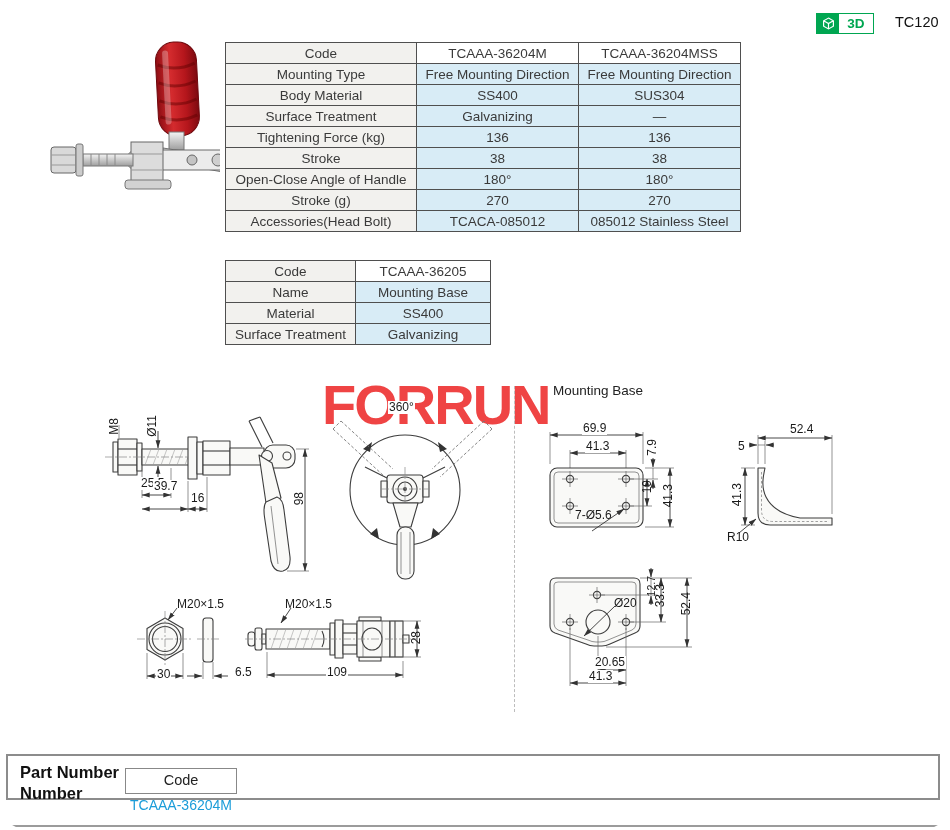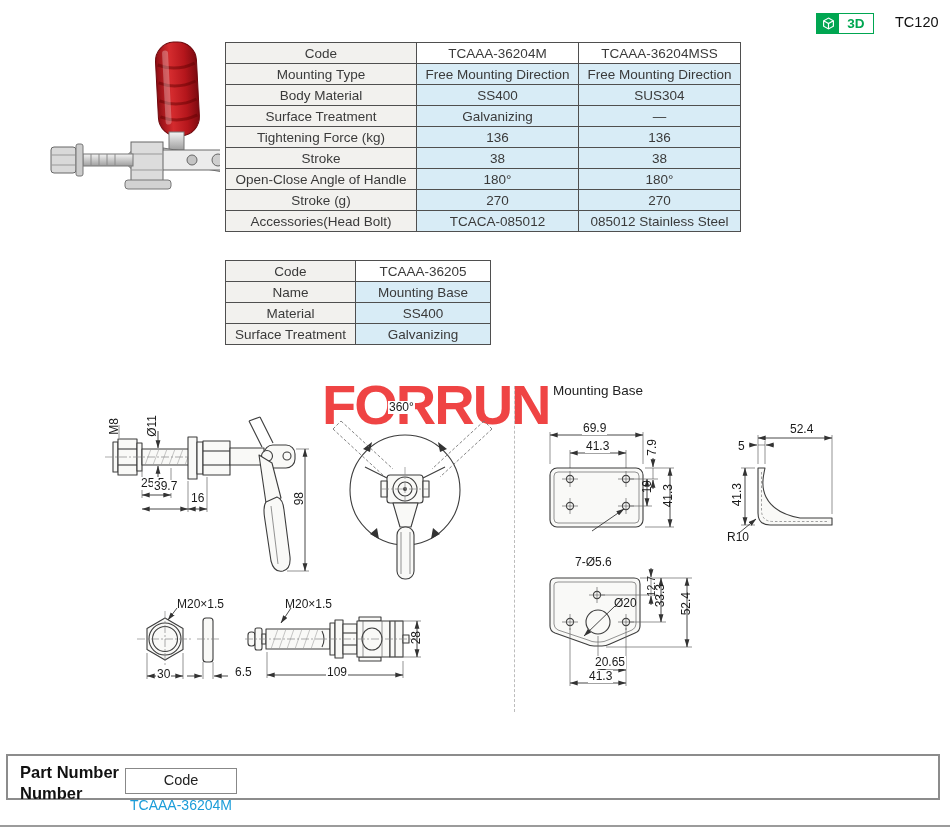--- a/index.html
+++ b/index.html
@@ -1,17 +1,17 @@
 <!DOCTYPE html>
 <html><head>
 <meta charset="utf-8">
 <style>
   html,body{margin:0;padding:0;background:#fff;}
   #page{position:relative;width:950px;height:830px;background:#fff;overflow:hidden;
-        font-family:"Liberation Sans",sans-serif;color:#333;}
+        font-family:"Liberation Sans",sans-serif;color:#333;border-radius:28px;}
   
   table.spec{position:absolute;border-collapse:collapse;table-layout:fixed;}
   table.spec td{border:1px solid #4f4f4f;height:20px;padding:0 3px;text-align:center;
     font-size:13.5px;color:#3a3a3a;white-space:nowrap;overflow:hidden;}
   td.lab{background:#f2f1ee;}
   td.val{background:#d8ecf6;}
   td.code{background:#fff;color:#1b9dd9;}
   
   .badge{position:absolute;left:816px;top:13px;display:flex;align-items:stretch;
     border:1.5px solid #00a651;height:21px;box-sizing:border-box;}
@@ -315,21 +315,21 @@
     <line class="d" x1="107" y1="59" x2="107" y2="86" marker-start="url(#ar)" marker-end="url(#ar)"></line>
     <line class="e" x1="105" y1="107" x2="134" y2="107"></line>
     <line class="d" x1="130" y1="48" x2="130" y2="107" marker-start="url(#ar)" marker-end="url(#ar)"></line>
     <line class="d" x1="52" y1="111" x2="84" y2="89" marker-end="url(#ar)"></line>
   </svg>
   <div class="dim" style="left:582px;top:422px">69.9</div>
   <div class="dim" style="left:585px;top:440px">41.3</div>
   <div class="vdim" style="left:646px;top:439px">7.9</div>
   <div class="vdim" style="left:641px;top:480px">19</div>
   <div class="vdim" style="left:662px;top:484px">41.3</div>
-  <div class="dimn" style="left:575px;top:556px">7-Ø5.6</div>
+  <div class="dimn" style="left:575px;top:509px">7-Ø5.6</div>
 
   <svg class="abs" style="left:725px;top:425px" width="120" height="120">
     <line class="e" x1="33" y1="39" x2="33" y2="10"></line>
       <line class="e" x1="107" y1="89" x2="107" y2="10"></line>
     <line class="d" x1="33" y1="13" x2="107" y2="13" marker-start="url(#ar)" marker-end="url(#ar)"></line>
     <line class="e" x1="40" y1="39" x2="40" y2="16"></line>
     <line class="d" x1="24" y1="20" x2="32" y2="20" marker-end="url(#ar)"></line>
     <line class="d" x1="49" y1="20" x2="41" y2="20" marker-end="url(#ar)"></line>
     <line class="e" x1="33" y1="20" x2="40" y2="20"></line>
     <line class="e" x1="30" y1="43" x2="16" y2="43"></line>

